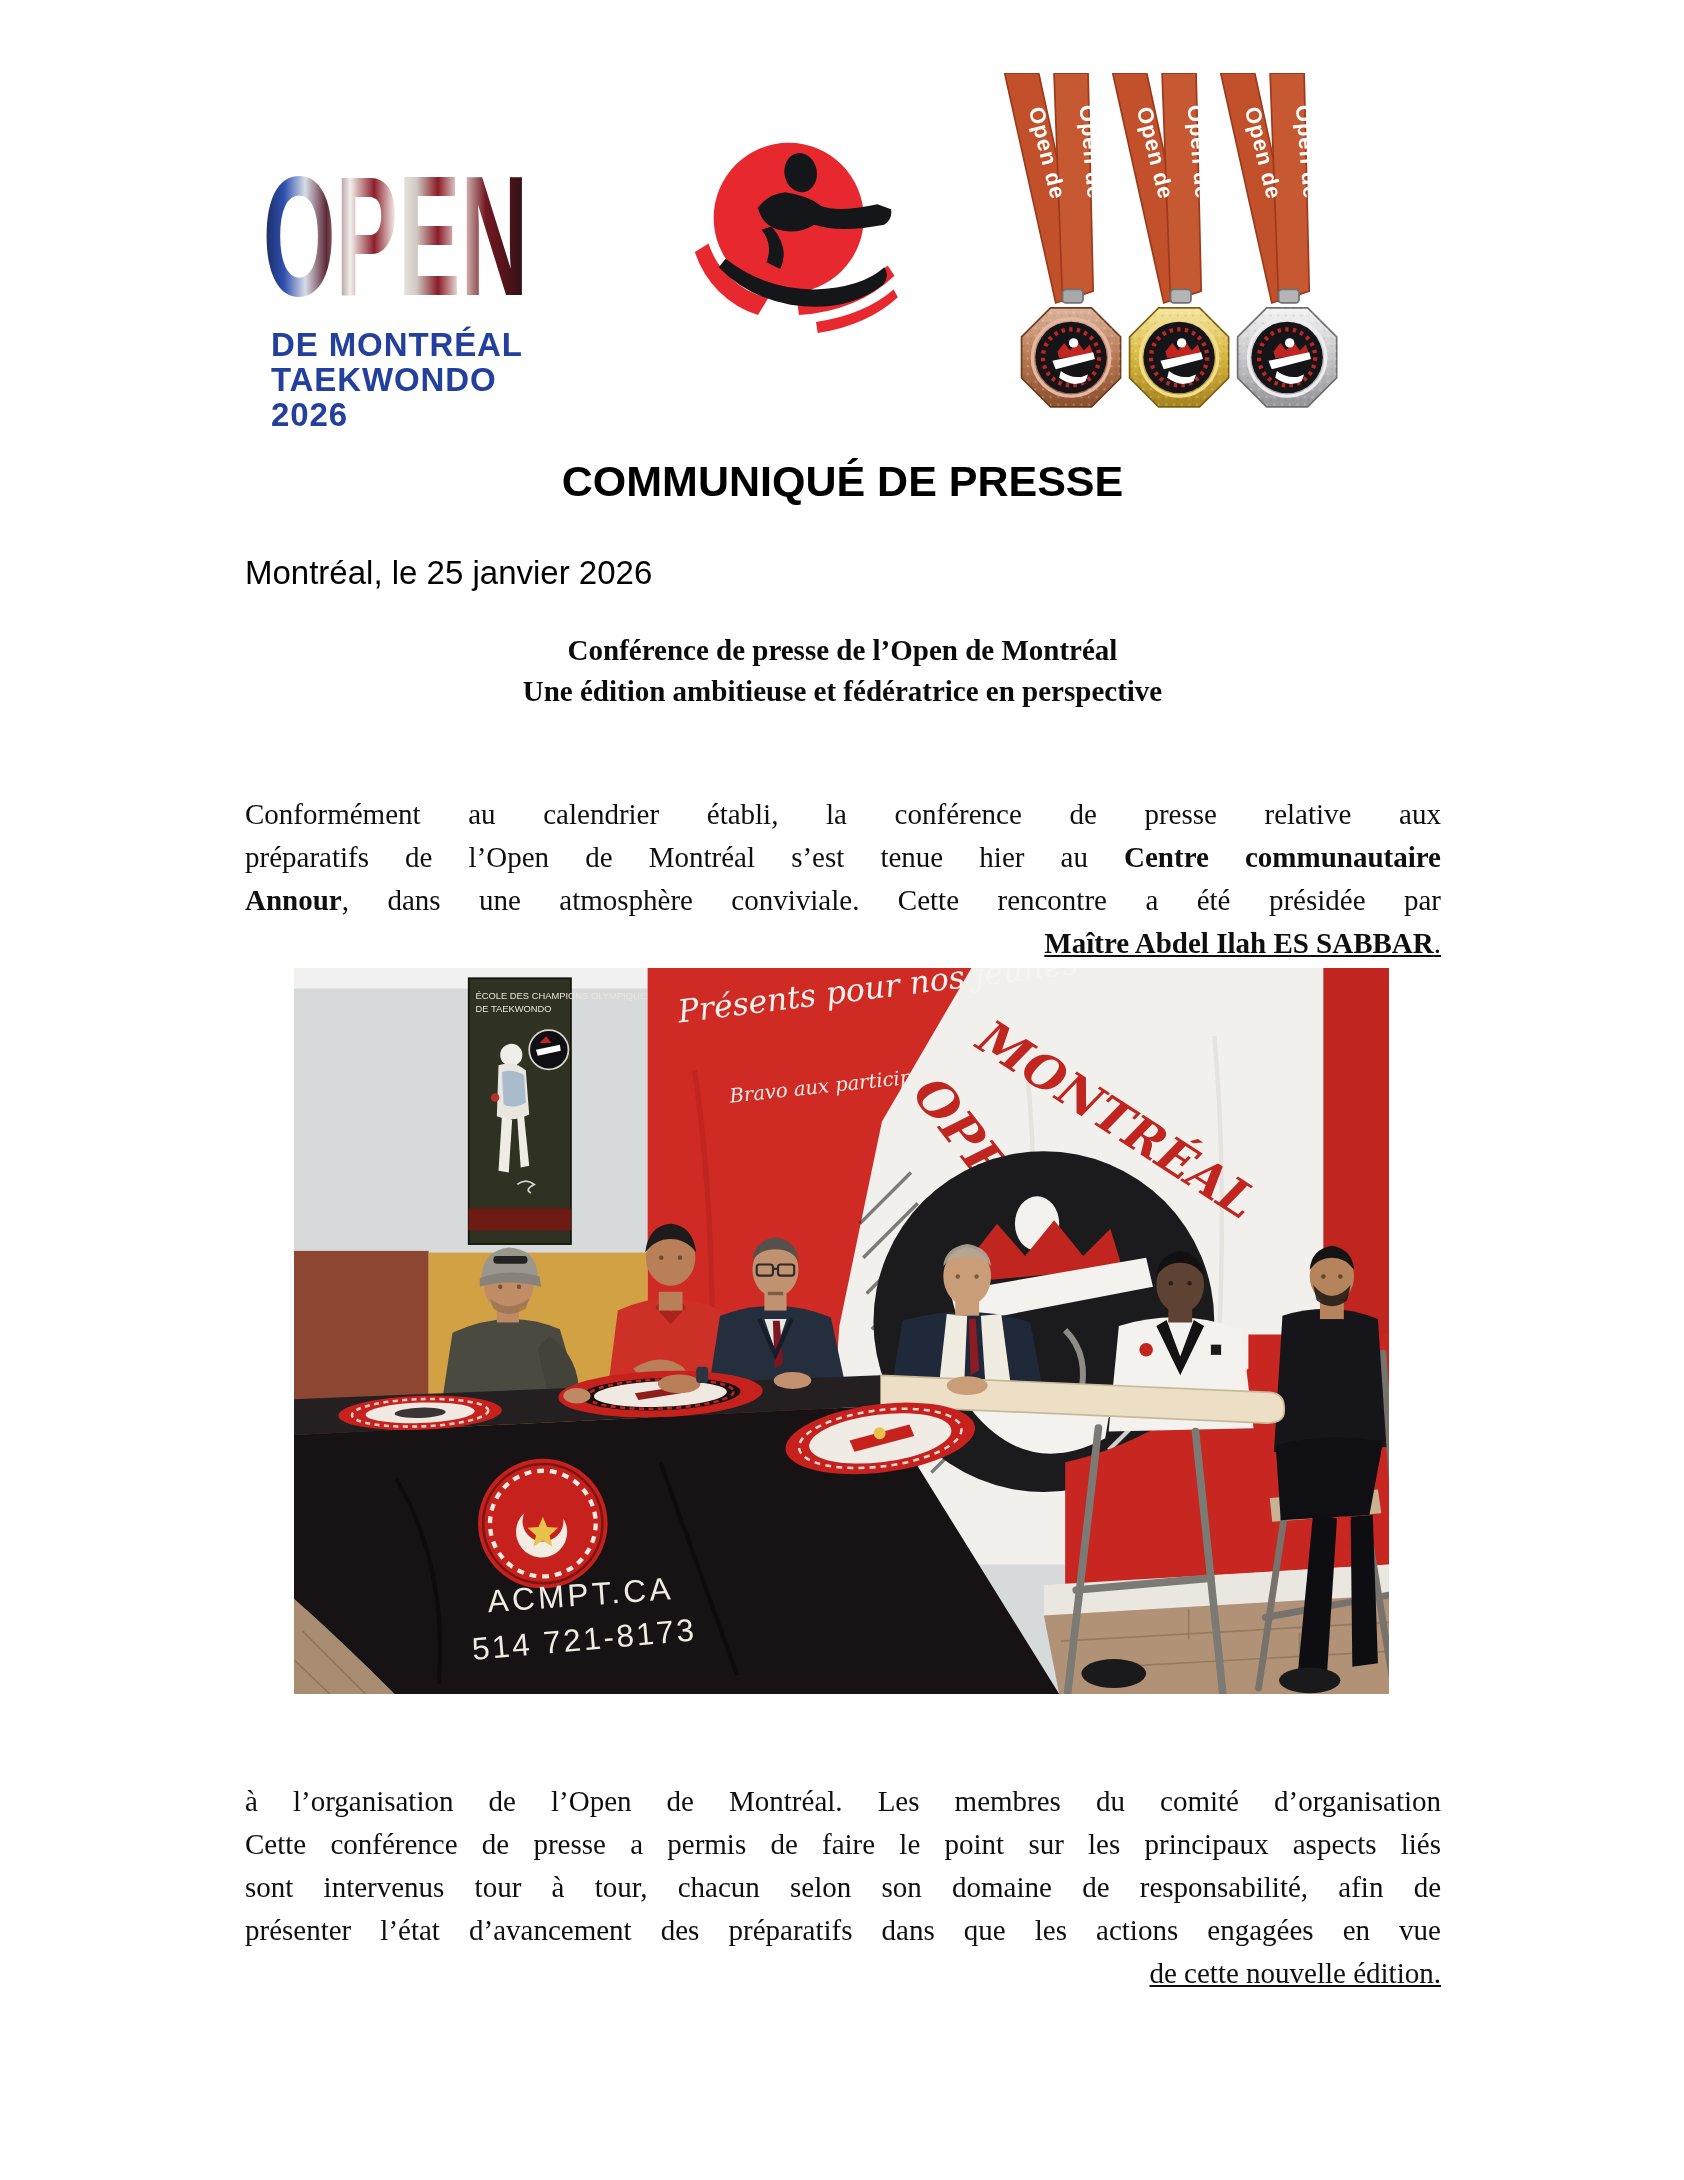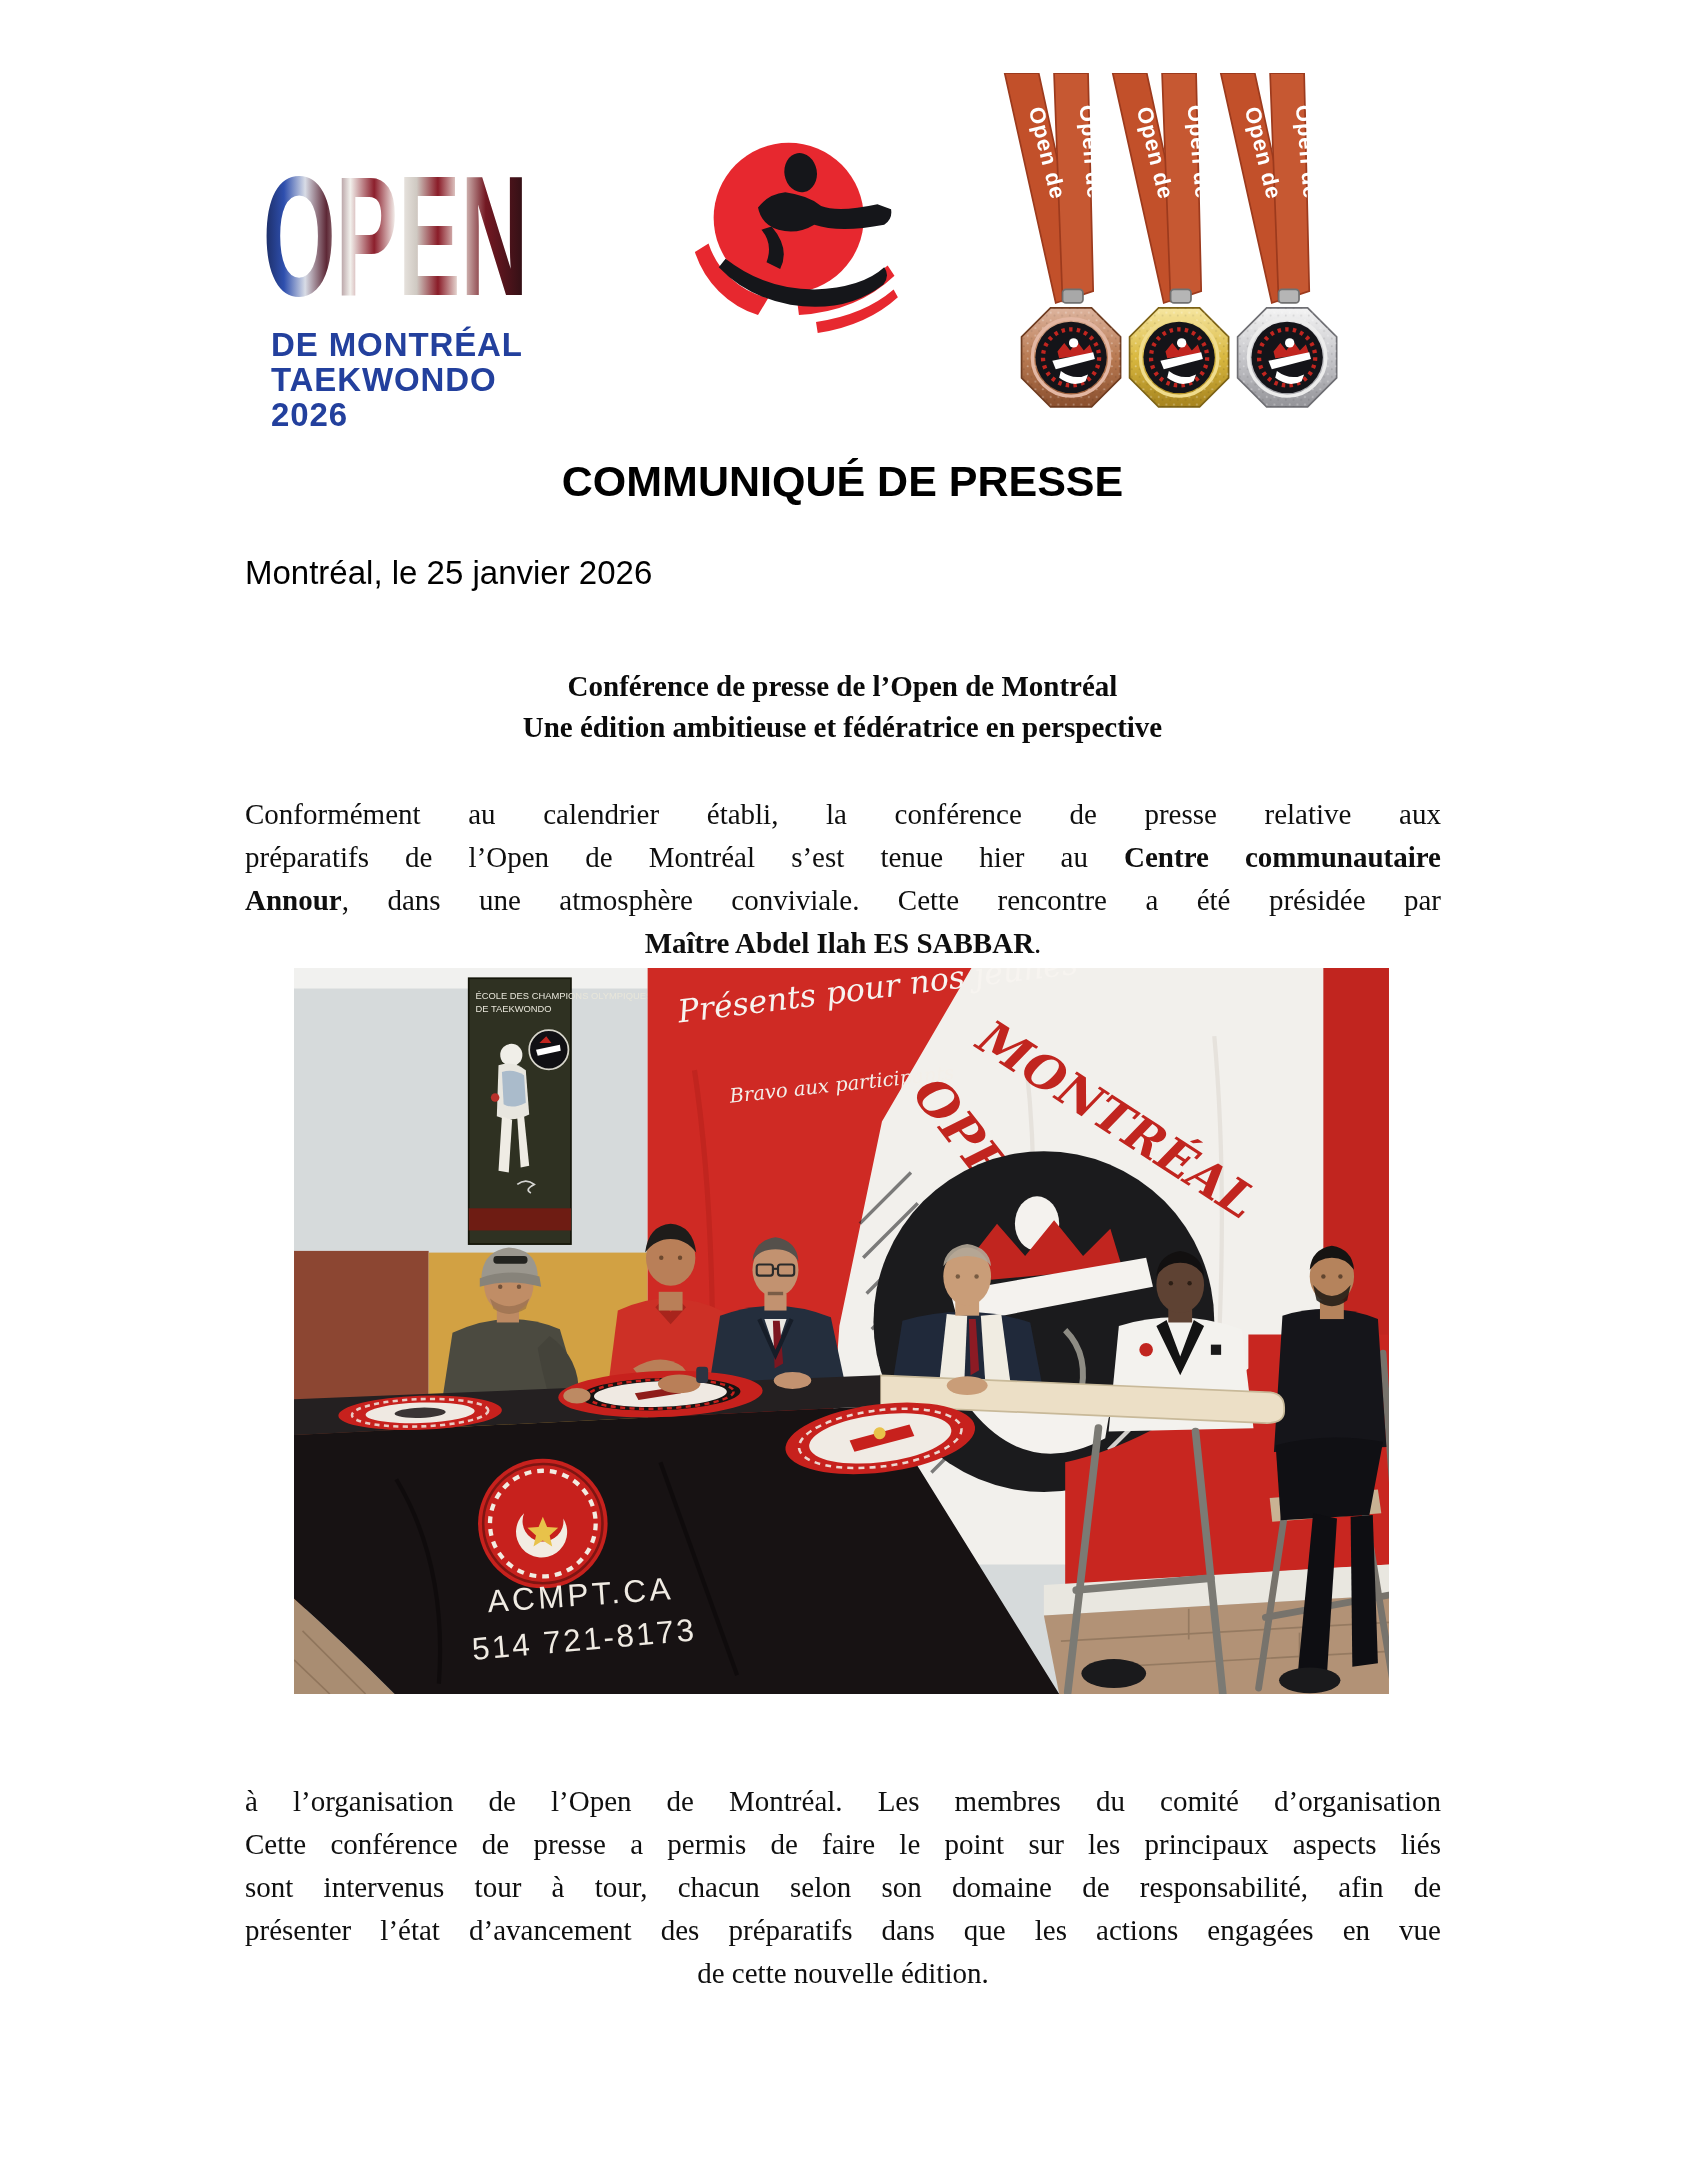--- a/index.html
+++ b/index.html
@@ -12,25 +12,25 @@
              font-weight:bold;font-size:33px;line-height:35px;letter-spacing:0.9px;color:#23409d;white-space:nowrap;}
   .kick{position:absolute;left:671px;top:124px;}
   .medals{position:absolute;left:1003px;top:73px;}
   
   .title{position:absolute;left:0;top:457px;width:100%;text-align:center;
          font-family:"Liberation Sans",sans-serif;font-weight:bold;font-size:43px;color:#000;}
   .dateline{position:absolute;left:245px;top:554px;font-family:"Liberation Sans",sans-serif;
             font-size:33px;color:#000;}
   
   .headline{position:absolute;left:0;top:630px;width:100%;text-align:center;
-            font-weight:bold;font-size:29px;line-height:41px;color:#0b0b0b;margin-top:36px;}
+            font-weight:bold;font-size:29px;line-height:41px;color:#0b0b0b;}
   
   .para{position:absolute;left:245px;width:1196px;font-size:29px;line-height:43px;color:#0f0f0f;margin-top:40px;}
   .para .jl{text-align:justify;text-align-last:justify;height:43px;}
-  .para .ll{text-align:center;height:43px;}
+  .para .ll{text-align:right;height:43px;text-decoration:underline;}
   #para1{top:753px;}
   #para2{top:1740px;}
   .photo{position:absolute;left:294px;top:968px;width:1095px;height:726px;}
   .photo svg{display:block;}
   b{font-weight:bold;}
 </style>
 </head>
 <body>
 
 <div class="page">

